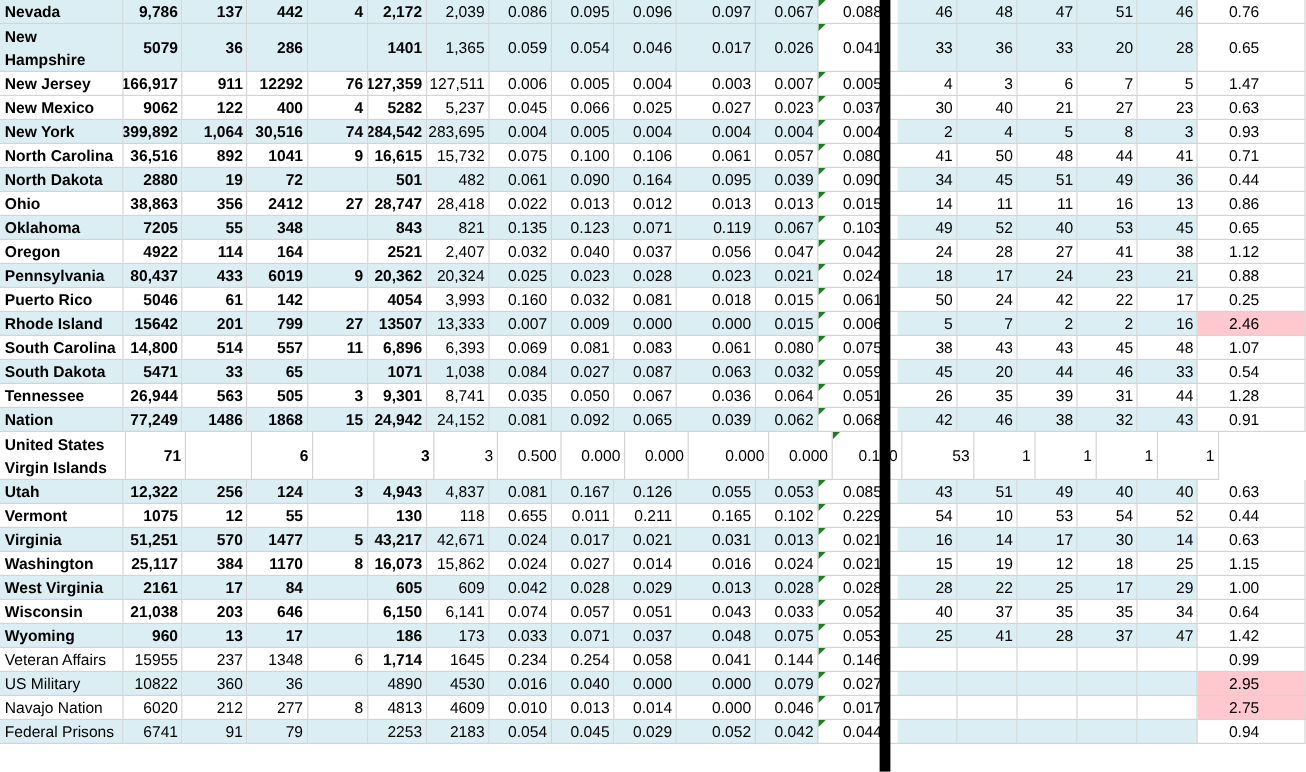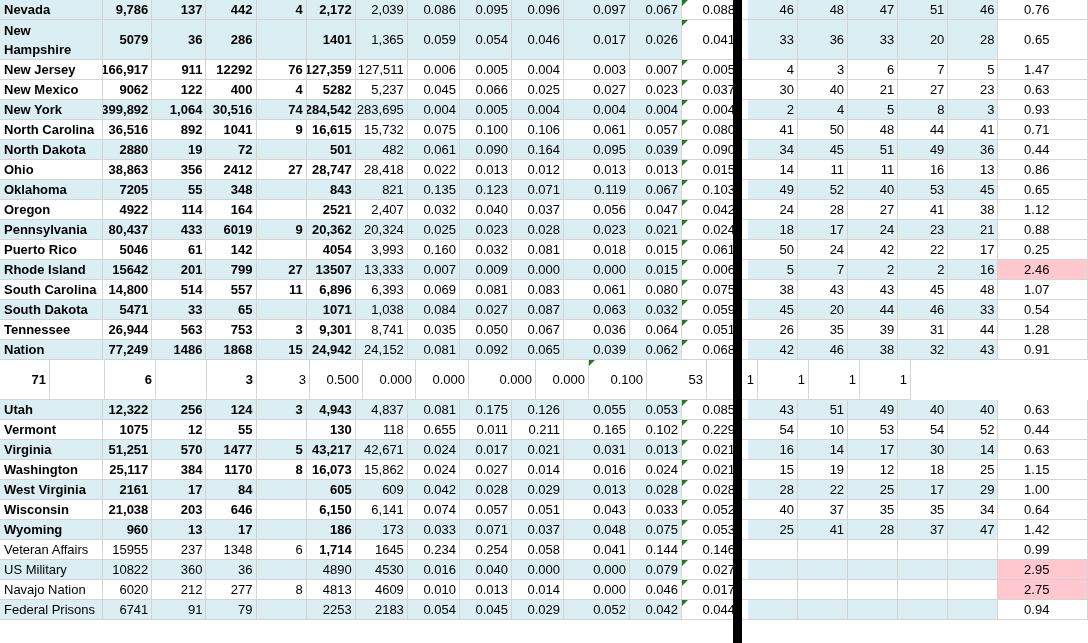--- a/index.html
+++ b/index.html
@@ -355,21 +355,21 @@
       <div class="cell c15 shade">20</div>
       <div class="cell c16 shade">44</div>
       <div class="cell c17 shade">46</div>
       <div class="cell c18 shade">33</div>
       <div class="cell c19 center">0.54</div>
     </div>
     <div class="row">
       <div class="cell c0 name bold">Tennessee</div>
       <div class="cell c1 bold">26,944</div>
       <div class="cell c2 bold">563</div>
-      <div class="cell c3 bold">753</div>
+      <div class="cell c3 bold">505</div>
       <div class="cell c4 bold">3</div>
       <div class="cell c5 bold">9,301</div>
       <div class="cell c6">8,741</div>
       <div class="cell c7">0.035</div>
       <div class="cell c8">0.050</div>
       <div class="cell c9">0.067</div>
       <div class="cell c10">0.036</div>
       <div class="cell c11">0.064</div>
       <div class="cell c12 tri">0.051</div>
       <div class="cell c13"></div>
@@ -396,20 +396,21 @@
       <div class="cell c12 tri">0.068</div>
       <div class="cell c13"></div>
       <div class="cell c14 shade">42</div>
       <div class="cell c15 shade">46</div>
       <div class="cell c16 shade">38</div>
       <div class="cell c17 shade">32</div>
       <div class="cell c18 shade">43</div>
       <div class="cell c19 center">0.91</div>
     </div>
     <div class="row tall">
+      <div class="cell c0 name bold">United States Virgin Islands</div>
       <div class="cell c1 bold">71</div>
       <div class="cell c2 bold"></div>
       <div class="cell c3 bold">6</div>
       <div class="cell c4 bold"></div>
       <div class="cell c5 bold">3</div>
       <div class="cell c6">3</div>
       <div class="cell c7">0.500</div>
       <div class="cell c8">0.000</div>
       <div class="cell c9">0.000</div>
       <div class="cell c10">0.000</div>
@@ -424,21 +425,21 @@
     </div>
     <div class="row">
       <div class="cell c0 name bold shade">Utah</div>
       <div class="cell c1 shade bold">12,322</div>
       <div class="cell c2 shade bold">256</div>
       <div class="cell c3 shade bold">124</div>
       <div class="cell c4 shade bold">3</div>
       <div class="cell c5 shade bold">4,943</div>
       <div class="cell c6 shade">4,837</div>
       <div class="cell c7 shade">0.081</div>
-      <div class="cell c8 shade">0.175</div>
+      <div class="cell c8 shade">0.167</div>
       <div class="cell c9 shade">0.126</div>
       <div class="cell c10 shade">0.055</div>
       <div class="cell c11 shade">0.053</div>
       <div class="cell c12 tri">0.085</div>
       <div class="cell c13"></div>
       <div class="cell c14 shade">43</div>
       <div class="cell c15 shade">51</div>
       <div class="cell c16 shade">49</div>
       <div class="cell c17 shade">40</div>
       <div class="cell c18 shade">40</div>

